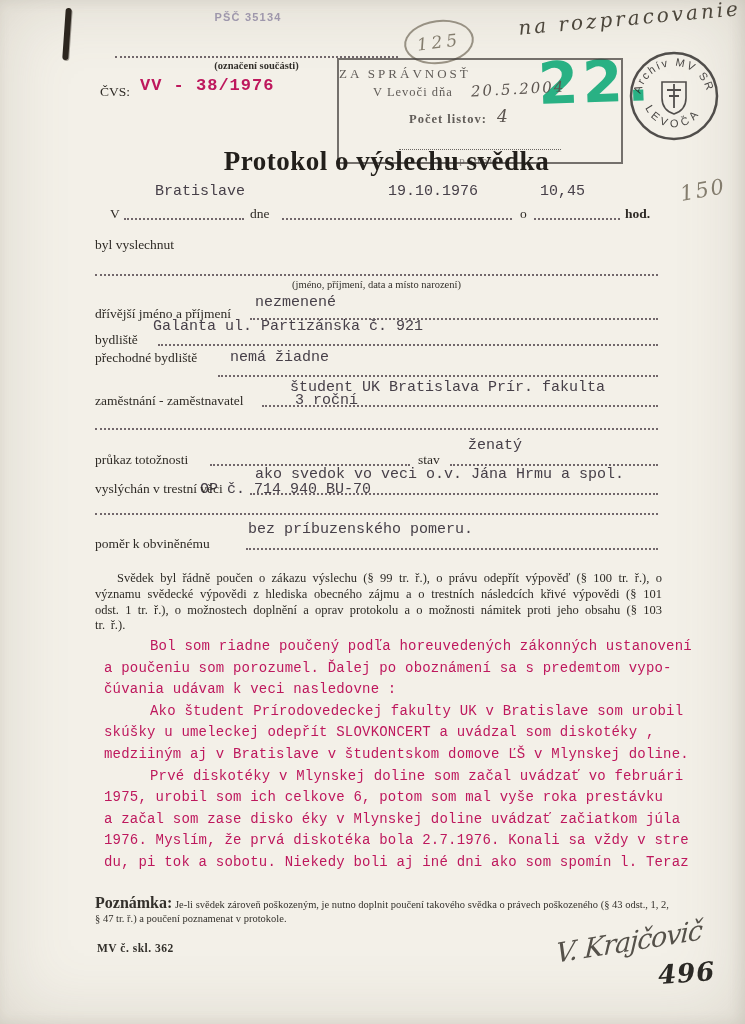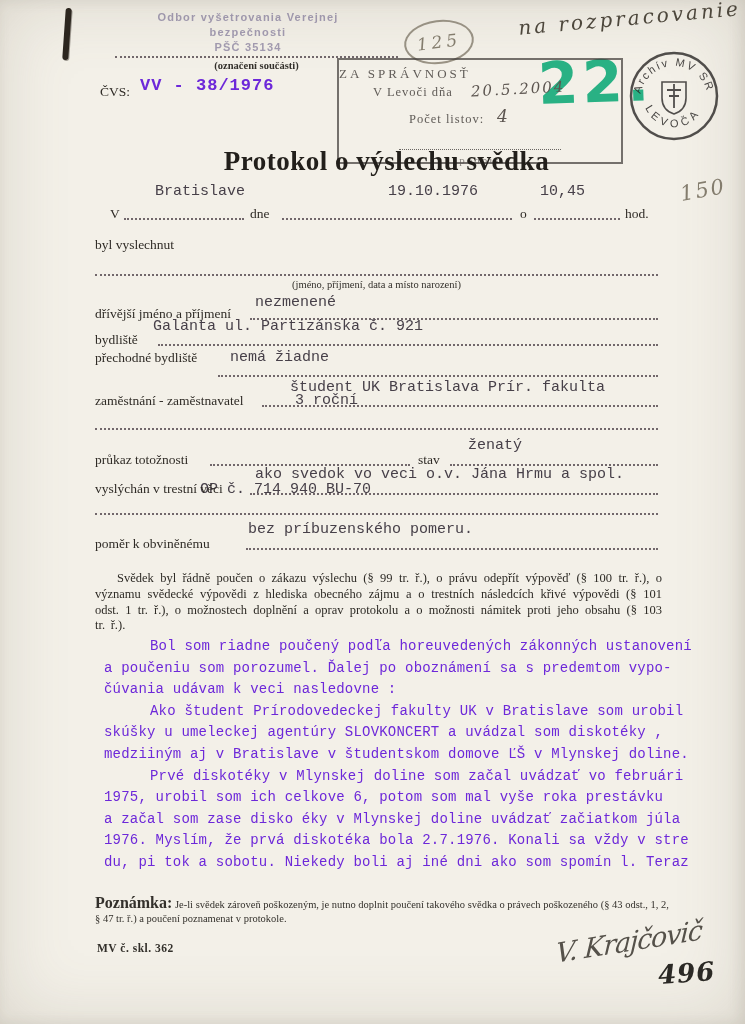--- a/index.html
+++ b/index.html
@@ -13,37 +13,37 @@
   
   .office-stamp{left:118px;top:10px;width:260px;text-align:center;
     font-family:"Liberation Sans",sans-serif;font-weight:bold;font-size:11px;
     color:rgba(112,102,140,.62);letter-spacing:1.2px;filter:blur(.4px);line-height:15px;}
   
   .ink-mark{left:64px;top:8px;width:6px;height:52px;background:#2c261f;border-radius:3px;transform:rotate(4deg);box-shadow:1px 1px 0 rgba(44,38,31,.4);}
   .dots{border-bottom:2px dotted rgba(70,58,66,.75);height:0;}
   .caption{font-size:10.5px;font-weight:bold;color:#33302b;}
   .label{font-size:13.5px;color:#2f2b26;}
   .typed{font-family:"Liberation Mono","DejaVu Sans Mono",monospace;color:#474049;}
-  .typed-strong{font-family:"Liberation Mono","DejaVu Sans Mono",monospace;color:#6d28d9;}
+  .typed-strong{font-family:"Liberation Mono","DejaVu Sans Mono",monospace;color:#be185d;}
   
   .pencil{font-style:italic;color:#837c6d;font-family:"DejaVu Serif",serif;}
   .circle125{left:404px;top:20px;width:66px;height:40px;border:2px solid rgba(130,122,108,.8);
     border-radius:50%;transform:rotate(-7deg);display:flex;align-items:center;justify-content:center;
     font-size:17px;letter-spacing:4px;}
   .cursive-note{left:518px;top:6px;font-size:20px;font-style:italic;color:#4d473c;
     letter-spacing:3px;transform:rotate(-5deg);font-family:"DejaVu Serif",serif;}
   .green22{left:538px;top:48px;font-family:"DejaVu Sans",sans-serif;font-weight:bold;
     font-size:58px;color:#29b184;transform:rotate(-2deg);letter-spacing:4px;}
   
   .stampbox{left:337px;top:58px;width:282px;height:102px;border:2px solid rgba(66,62,60,.72);
     color:rgba(70,66,62,.85);font-family:"Liberation Serif",serif;}
   .stampbox .t1{position:absolute;left:0;right:0;top:6px;font-size:13px;letter-spacing:3px;}
   .stampbox .t2{position:absolute;left:34px;top:25px;font-size:12.5px;letter-spacing:1px;}
   .stampbox .hw-date{position:absolute;left:132px;top:20px;font-size:15px;font-style:italic;color:#5c5550;letter-spacing:2px;transform:rotate(-3deg);font-family:"DejaVu Serif",serif;}
-  .stampbox .t3{position:absolute;left:70px;top:52px;font-size:12.5px;letter-spacing:1px;}
+  .stampbox .t3{position:absolute;left:70px;top:52px;font-size:12.5px;letter-spacing:1px;font-weight:bold;}
   .stampbox .hw-n{position:absolute;left:158px;top:46px;font-size:17px;font-style:italic;color:#5c5550;font-family:"DejaVu Serif",serif;}
   .stampbox .sigline{position:absolute;left:60px;right:60px;bottom:12px;border-bottom:1.5px dotted rgba(70,66,62,.8);}
   .stampbox .siglabel{position:absolute;left:0;right:0;bottom:-4px;text-align:center;font-size:11px;color:rgba(90,86,82,.7);letter-spacing:2px;}
   
   .roundstamp{left:628px;top:50px;width:92px;height:92px;}
   
   .title{left:0;right:0;top:146px;text-align:center;font-size:27px;font-weight:bold;
     letter-spacing:.5px;color:#221f1b;transform:translateX(14px);}
   .pencil150{left:680px;top:178px;font-size:21px;transform:rotate(-10deg);letter-spacing:2px;}
   
@@ -61,21 +61,20 @@
   .num496{left:658px;top:958px;font-size:26px;font-weight:bold;font-style:italic;color:#2b2925;transform:rotate(-4deg);letter-spacing:1px;font-family:"DejaVu Serif",serif;}
 </style>
 </head>
 <body>
 
 <div class="page">
 
   <div class="abs ink-mark"></div>
 
   <div class="abs office-stamp">
-    <div>Odbor vyšetrovania Verejnej bezpečnosti</div>
     <div>PŠČ 35134</div>
   </div>
 
   <div class="abs dots" style="left:115px;top:56px;width:283px;"></div>
   <div class="abs caption" style="left:115px;top:60px;width:283px;text-align:center;">(označení součásti)</div>
 
   <div class="abs label" style="left:100px;top:84px;">ČVS:</div>
   <div class="abs typed-strong" style="left:140px;top:76px;font-size:17px;font-weight:bold;letter-spacing:1px;">VV - 38/1976</div>
 
   <div class="abs circle125 pencil">
@@ -121,21 +120,21 @@
   <div class="abs typed" style="left:155px;top:183px;font-size:15px;">Bratislave</div>
   <div class="abs typed" style="left:388px;top:183px;font-size:15px;">19.10.1976</div>
   <div class="abs typed" style="left:540px;top:183px;font-size:15px;">10,45</div>
 
   <div class="abs label" style="left:110px;top:206px;">V</div>
   <div class="abs dots" style="left:124px;top:218px;width:120px;"></div>
   <div class="abs label" style="left:250px;top:206px;">dne</div>
   <div class="abs dots" style="left:282px;top:218px;width:230px;"></div>
   <div class="abs label" style="left:520px;top:206px;">o</div>
   <div class="abs dots" style="left:534px;top:218px;width:86px;"></div>
-  <div class="abs label" style="left:625px;top:206px;">hod.</div>
+  <div class="abs label" style="left:625px;top:206px;font-weight:bold;">hod.</div>
 
   <div class="abs pencil pencil150">150</div>
 
   <div class="abs label" style="left:95px;top:237px;">byl vyslechnut</div>
   <div class="abs dots" style="left:95px;top:274px;width:563px;"></div>
   <div class="abs caption" style="left:95px;top:279px;width:563px;text-align:center;font-weight:normal;font-size:10.5px;">(jméno, příjmení, data a místo narození)</div>
 
   <div class="abs typed" style="left:255px;top:294px;font-size:15px;">nezmenené</div>
   <div class="abs label" style="left:95px;top:306px;">dřívější jméno a příjmení</div>
   <div class="abs dots" style="left:250px;top:318px;width:408px;"></div>
@@ -172,21 +171,21 @@
   <div class="abs label" style="left:95px;top:536px;">poměr k obviněnému</div>
   <div class="abs dots" style="left:246px;top:548px;width:412px;"></div>
 
   <div class="abs advisory"><span class="ind"></span><span>Svědek byl řádně poučen o zákazu výslechu (§ 99 tr. ř.), o právu odepřít výpověď (§ 100 tr. ř.), o významu svědecké výpovědi z hlediska obecného zájmu a o trestních následcích křivé výpovědi (§ 101 odst. 1 tr. ř.), o možnostech doplnění a oprav protokolu a o možnosti námitek proti jeho obsahu (§ 103 tr. ř.).</span></div>
 
   <div class="abs bodytext typed-strong">
     <div class="ln indent">Bol som riadne poučený podľa horeuvedených zákonných ustanovení</div>
     <div class="ln">a poučeniu som porozumel. Ďalej po oboznámení sa s predemtom vypo-</div>
     <div class="ln">čúvania udávam k veci nasledovne :</div>
     <div class="ln indent">Ako študent Prírodovedeckej fakulty UK v Bratislave som urobil</div>
-    <div class="ln">skúšky u umeleckej agentúry SLOVKONCERT a uvádzal som diskotéky ,</div>
+    <div class="ln">skúšky u umeleckej odepřít SLOVKONCERT a uvádzal som diskotéky ,</div>
     <div class="ln">medziiným aj v Bratislave v študentskom domove ĽŠ v Mlynskej doline.</div>
     <div class="ln indent">Prvé diskotéky v Mlynskej doline som začal uvádzať vo februári</div>
     <div class="ln">1975, urobil som ich celkove 6, potom som mal vyše roka prestávku</div>
     <div class="ln">a začal som zase disko éky v Mlynskej doline uvádzať začiatkom júla</div>
     <div class="ln">1976. Myslím, že prvá diskotéka bola 2.7.1976. Konali sa vždy v stre</div>
     <div class="ln">du, pi tok a sobotu. Niekedy boli aj iné dni ako som spomín l. Teraz</div>
   </div>
 
   <div class="abs footnote">
     <b>Poznámka:</b>

